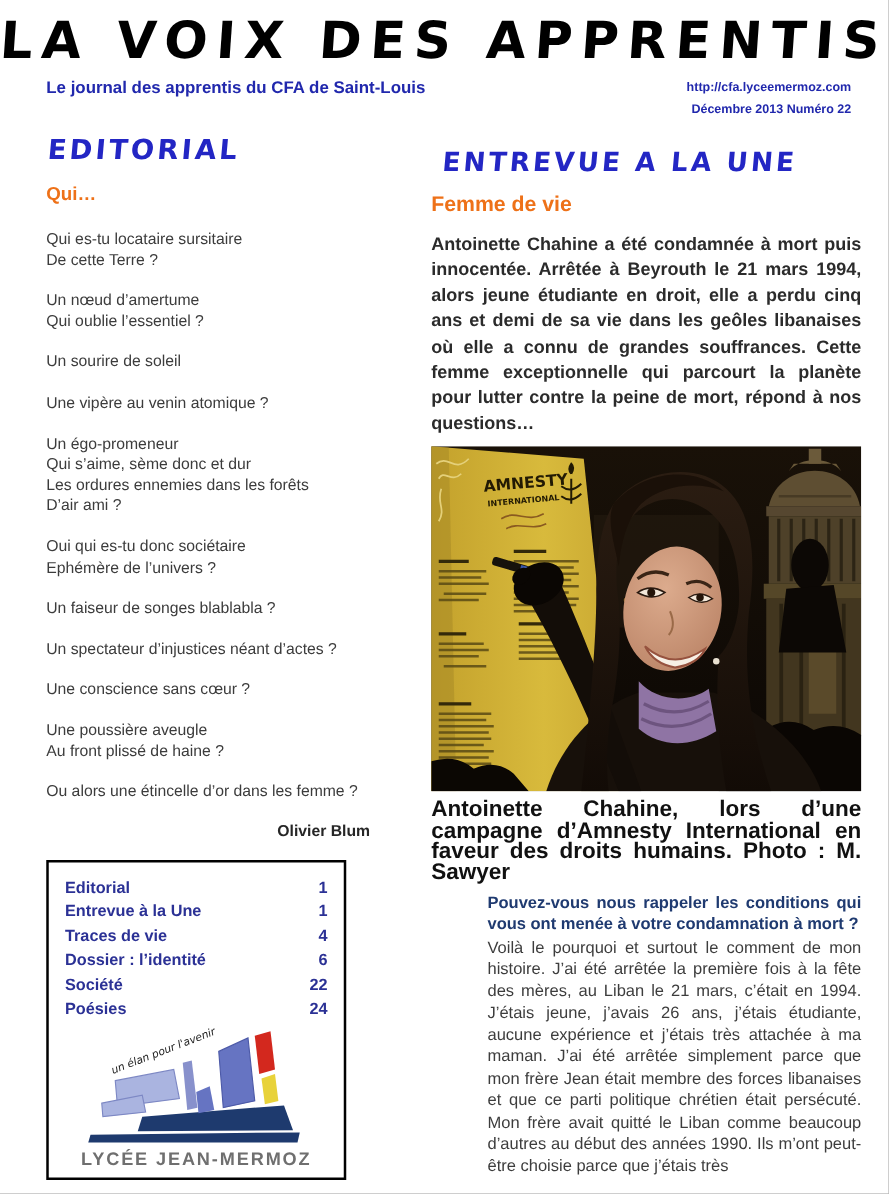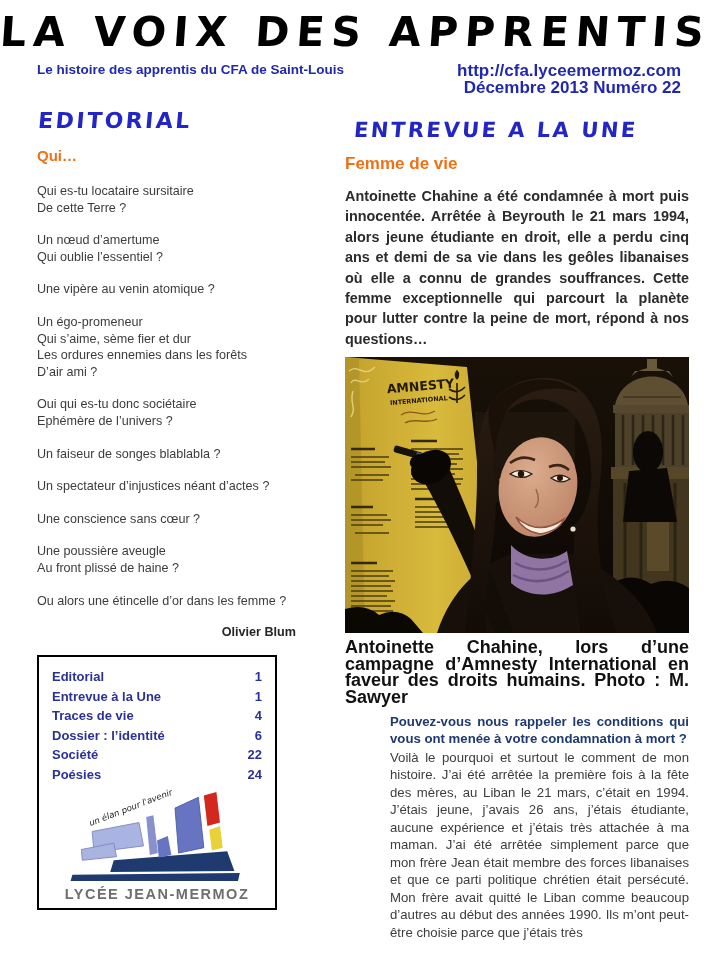--- a/index.html
+++ b/index.html
@@ -12,21 +12,21 @@
   
   .masthead { text-align:center; padding-top:8px; }
   .masthead h1 {
     font-family:"DejaVu Sans", sans-serif; font-weight:900; color:#000;
     font-size:41px; letter-spacing:7px; transform:skewX(-4deg);
     white-space:nowrap;
   }
   .subhead { display:flex; justify-content:space-between; align-items:flex-start;
     padding:6px 30px 0 37px; }
   .subhead .left { font-size:13.5px; font-weight:bold; color:#2128ad; }
-  .subhead .right { text-align:right; font-size:17px; font-weight:bold; color:#2128ad; line-height:17px; }
+  .subhead .right { text-align:right; font-size:10px; font-weight:bold; color:#2128ad; line-height:17px; }
   
   .columns { display:flex; padding:10px 23px 0 37px; gap:15px; }
   .left-col  { width:293px; flex:none; }
   .right-col { width:344px; flex:none; }
   .marker {
     font-family:"DejaVu Sans", sans-serif; font-weight:900;
     color:#2326c4; letter-spacing:2.5px; transform:skewX(-5deg);
     transform-origin:left bottom; white-space:nowrap;
   }
   .left-col h2.marker { font-size:22px; margin:2px 0 14px; }
@@ -63,21 +63,21 @@
 </style>
 </head>
 <body>
 
 <div class="page">
 
   <div class="masthead">
     <h1>LA VOIX DES APPRENTIS</h1>
   </div>
   <div class="subhead">
-    <div class="left">Le histoire des apprentis du CFA de Saint-Louis</div>
+    <div class="left">Le journal des apprentis du CFA de Saint-Louis</div>
     <div class="right">
       <div>http://cfa.lyceemermoz.com</div>
       <div>Décembre 2013 Numéro 22</div>
     </div>
   </div>
 
   <div class="columns">
 
     <div class="left-col">
       <h2 class="marker">EDITORIAL</h2>
@@ -85,27 +85,28 @@
 
       <p class="stanza">
         <span>Qui es-tu locataire sursitaire</span>
         <span>De cette Terre ?</span>
       </p>
       <p class="stanza">
         <span>Un nœud d’amertume</span>
         <span>Qui oublie l’essentiel ?</span>
       </p>
       <p class="stanza">
+        <span>Un sourire de soleil</span>
       </p>
       <p class="stanza">
         <span>Une vipère au venin atomique ?</span>
       </p>
       <p class="stanza">
         <span>Un égo-promeneur</span>
-        <span>Qui s’aime, sème fier et dur</span>
+        <span>Qui s’aime, sème donc et dur</span>
         <span>Les ordures ennemies dans les forêts</span>
         <span>D’air ami ?</span>
       </p>
       <p class="stanza">
         <span>Oui qui es-tu donc sociétaire</span>
         <span>Ephémère de l’univers ?</span>
       </p>
       <p class="stanza">
         <span>Un faiseur de songes blablabla ?</span>
       </p>

